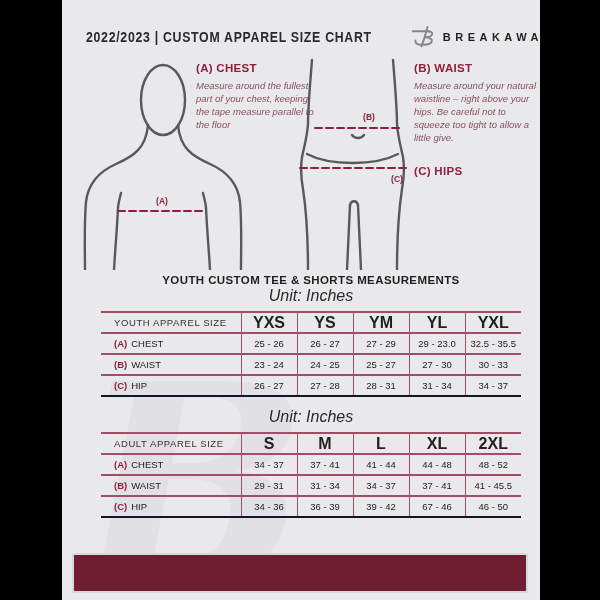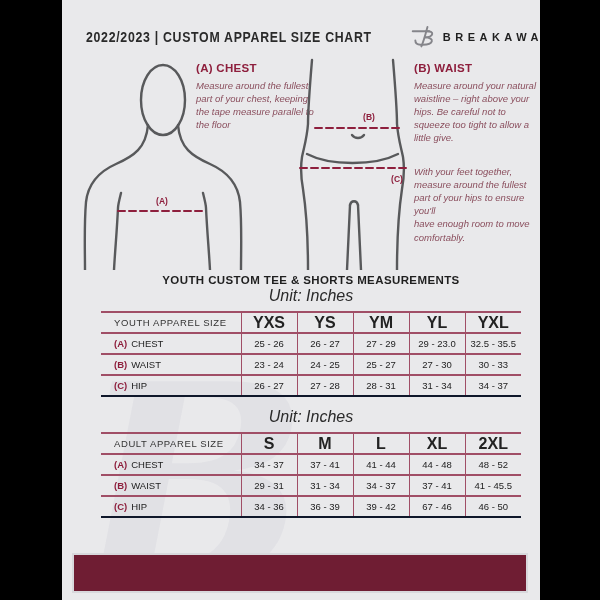--- a/index.html
+++ b/index.html
@@ -102,22 +102,21 @@
     <path class="dash" d="M 5,110 L 112,110"></path>
     <text x="102" y="124" text-anchor="middle">(C)</text>
   </svg>
 
   <div class="instr instr-b">
     <h3>(B) WAIST</h3>
     <p>Measure around your natural waistline – right above your hips. Be careful not to squeeze too tight to allow a little give.</p>
   </div>
 
   <div class="instr instr-c">
-    <p>With your feet together, measure around the fullest part of your hips to ensure you'll
-have enough room to move comfortably.</p>
+    <h3>(C) HIPS</h3>
   </div>
 
   <div class="tblsec youth-sec">
     <div class="tbl-title">YOUTH CUSTOM TEE &amp; SHORTS MEASUREMENTS</div>
     <div class="tbl-unit">Unit: Inches</div>
     <table>
       <colgroup>
           <col class="lblcol">
           <col>
           <col>

